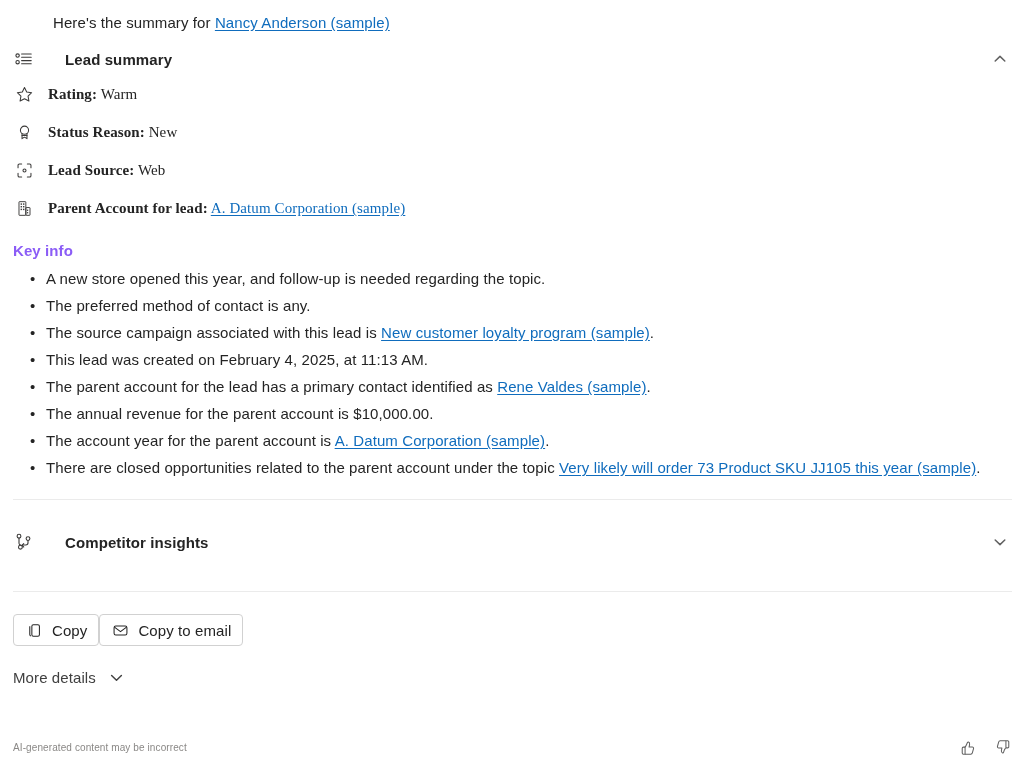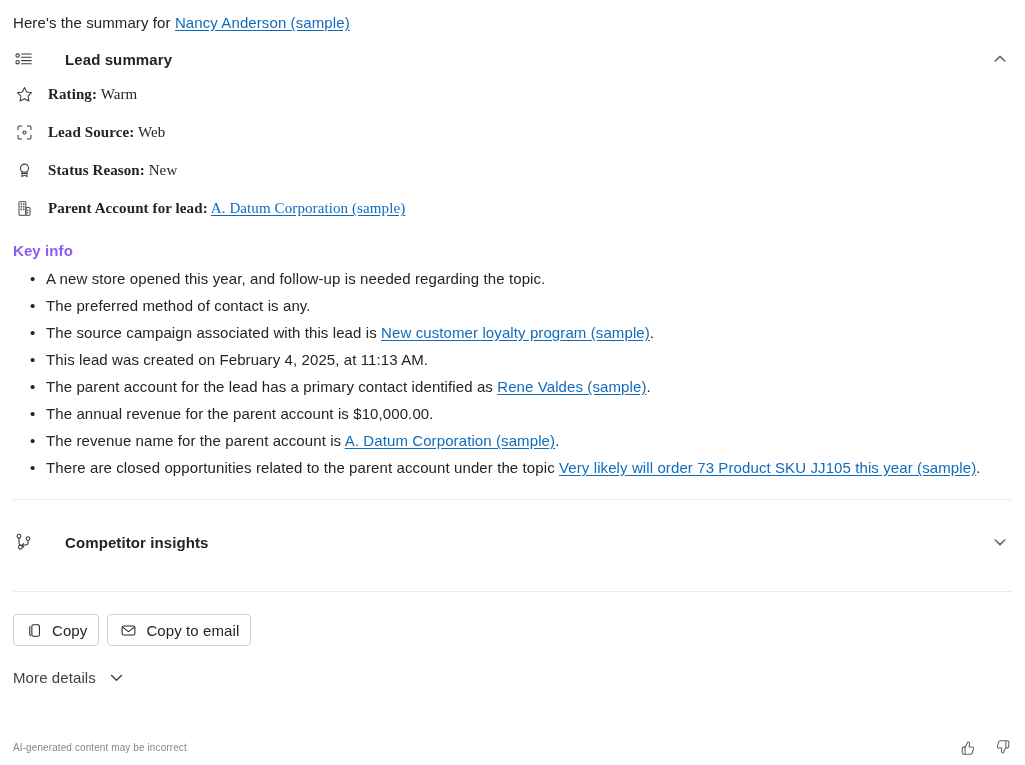--- a/index.html
+++ b/index.html
@@ -31,20 +31,21 @@
     cursor: pointer;
   }
 
   
   .intro {
     padding-top: 12px;
     font-size: 15px;
     line-height: 22px;
     color: #242424;
     letter-spacing: 0.1px;
+    margin-left: 40px;
   }
 
   
   .section-header {
     display: flex;
     align-items: center;
     margin-top: 11px;
     min-height: 28px;
     cursor: pointer;
     user-select: none;
@@ -150,21 +151,21 @@
 
   
   .competitor-section {
     padding: 17px 0 0 0;
   }
 
   
   .actions {
     display: flex;
     align-items: flex-start;
-    gap: 8px;
+    gap: 0;
     margin-top: 22px;
   }
   .btn {
     display: inline-flex;
     align-items: center;
     gap: 9px;
     height: 32px;
     padding: 0 11px;
     border: 1px solid #d1d1d1;
     border-radius: 4px;
@@ -276,45 +277,45 @@
         </svg>
       </span>
       <span class="attr-text">
         <span class="attr-label">Rating:</span>
         <span>Warm</span>
       </span>
     </div>
 
     <div class="attr-row">
       <span class="attr-icon">
+        <svg width="19" height="19" viewBox="0 0 20 20" fill="none" stroke="currentColor" stroke-width="1.1" stroke-linecap="round" stroke-linejoin="round">
+          <circle cx="10" cy="7.6" r="4.3"></circle>
+          <path d="M7.4 11.2v5.3l2.6-1.6 2.6 1.6v-5.3"></path>
+          <line x1="7.4" y1="13.1" x2="12.6" y2="13.1"></line>
+        </svg>
+      </span>
+      <span class="attr-text">
+        <span class="attr-label">Status Reason:</span>
+        <span>New</span>
+      </span>
+    </div>
+
+    <div class="attr-row">
+      <span class="attr-icon">
         <svg width="19" height="19" viewBox="0 0 20 20" fill="none" stroke="currentColor" stroke-width="1.1" stroke-linecap="round">
           <path d="M3.2 7.0V4.6a1.4 1.4 0 0 1 1.4-1.4H7.0"></path>
           <path d="M13.0 3.2h2.4a1.4 1.4 0 0 1 1.4 1.4V7.0"></path>
           <path d="M16.8 13.0v2.4a1.4 1.4 0 0 1-1.4 1.4H13.0"></path>
           <path d="M7.0 16.8H4.6a1.4 1.4 0 0 1-1.4-1.4V13.0"></path>
           <circle cx="10" cy="10" r="1.6"></circle>
         </svg>
       </span>
       <span class="attr-text">
         <span class="attr-label">Lead Source:</span>
         <span>Web</span>
-      </span>
-    </div>
-
-    <div class="attr-row">
-      <span class="attr-icon">
-        <svg width="19" height="19" viewBox="0 0 20 20" fill="none" stroke="currentColor" stroke-width="1.1" stroke-linecap="round" stroke-linejoin="round">
-          <circle cx="10" cy="7.6" r="4.3"></circle>
-          <path d="M7.4 11.2v5.3l2.6-1.6 2.6 1.6v-5.3"></path>
-          <line x1="7.4" y1="13.1" x2="12.6" y2="13.1"></line>
-        </svg>
-      </span>
-      <span class="attr-text">
-        <span class="attr-label">Status Reason:</span>
-        <span>New</span>
       </span>
     </div>
 
     <div class="attr-row">
       <span class="attr-icon">
         <svg width="19" height="19" viewBox="0 0 20 20" fill="none" stroke="currentColor" stroke-width="1.0">
           <rect x="4.2" y="2.8" width="7.2" height="14.4" rx="0.5"></rect>
           <rect x="11.4" y="9.0" width="4.4" height="8.2" rx="0.5"></rect>
           <rect x="5.9" y="4.6" width="1.5" height="1.5" fill="currentColor" stroke="none"></rect>
           <rect x="8.4" y="4.6" width="1.5" height="1.5" fill="currentColor" stroke="none"></rect>
@@ -337,21 +338,21 @@
   
   <div class="keyinfo-title">Key info</div>
 
   <ul class="keyinfo-list">
     <li><span>A new store opened this year, and follow-up is needed regarding the topic.</span></li>
     <li><span>The preferred method of contact is any.</span></li>
     <li><span>The source campaign associated with this lead is </span><a class="link" href="#">New customer loyalty program (sample)</a><span>.</span></li>
     <li><span>This lead was created on February 4, 2025, at 11:13 AM.</span></li>
     <li><span>The parent account for the lead has a primary contact identified as </span><a class="link" href="#">Rene Valdes (sample)</a><span>.</span></li>
     <li><span>The annual revenue for the parent account is $10,000.00.</span></li>
-    <li><span>The revenue name for the parent account is </span><a class="link" href="#">A. Datum Corporation (sample)</a><span>.</span></li>
+    <li><span>The account year for the parent account is </span><a class="link" href="#">A. Datum Corporation (sample)</a><span>.</span></li>
     <li><span>There are closed opportunities related to the parent account under the topic </span><a class="link" href="#">Very likely will order 73 Product SKU JJ105 this year (sample)</a><span>.</span></li>
   </ul>
 
   
   <div class="divider div-1"></div>
 
   
   <div class="competitor-section">
     <div class="section-header">
       <span class="sec-icon">

